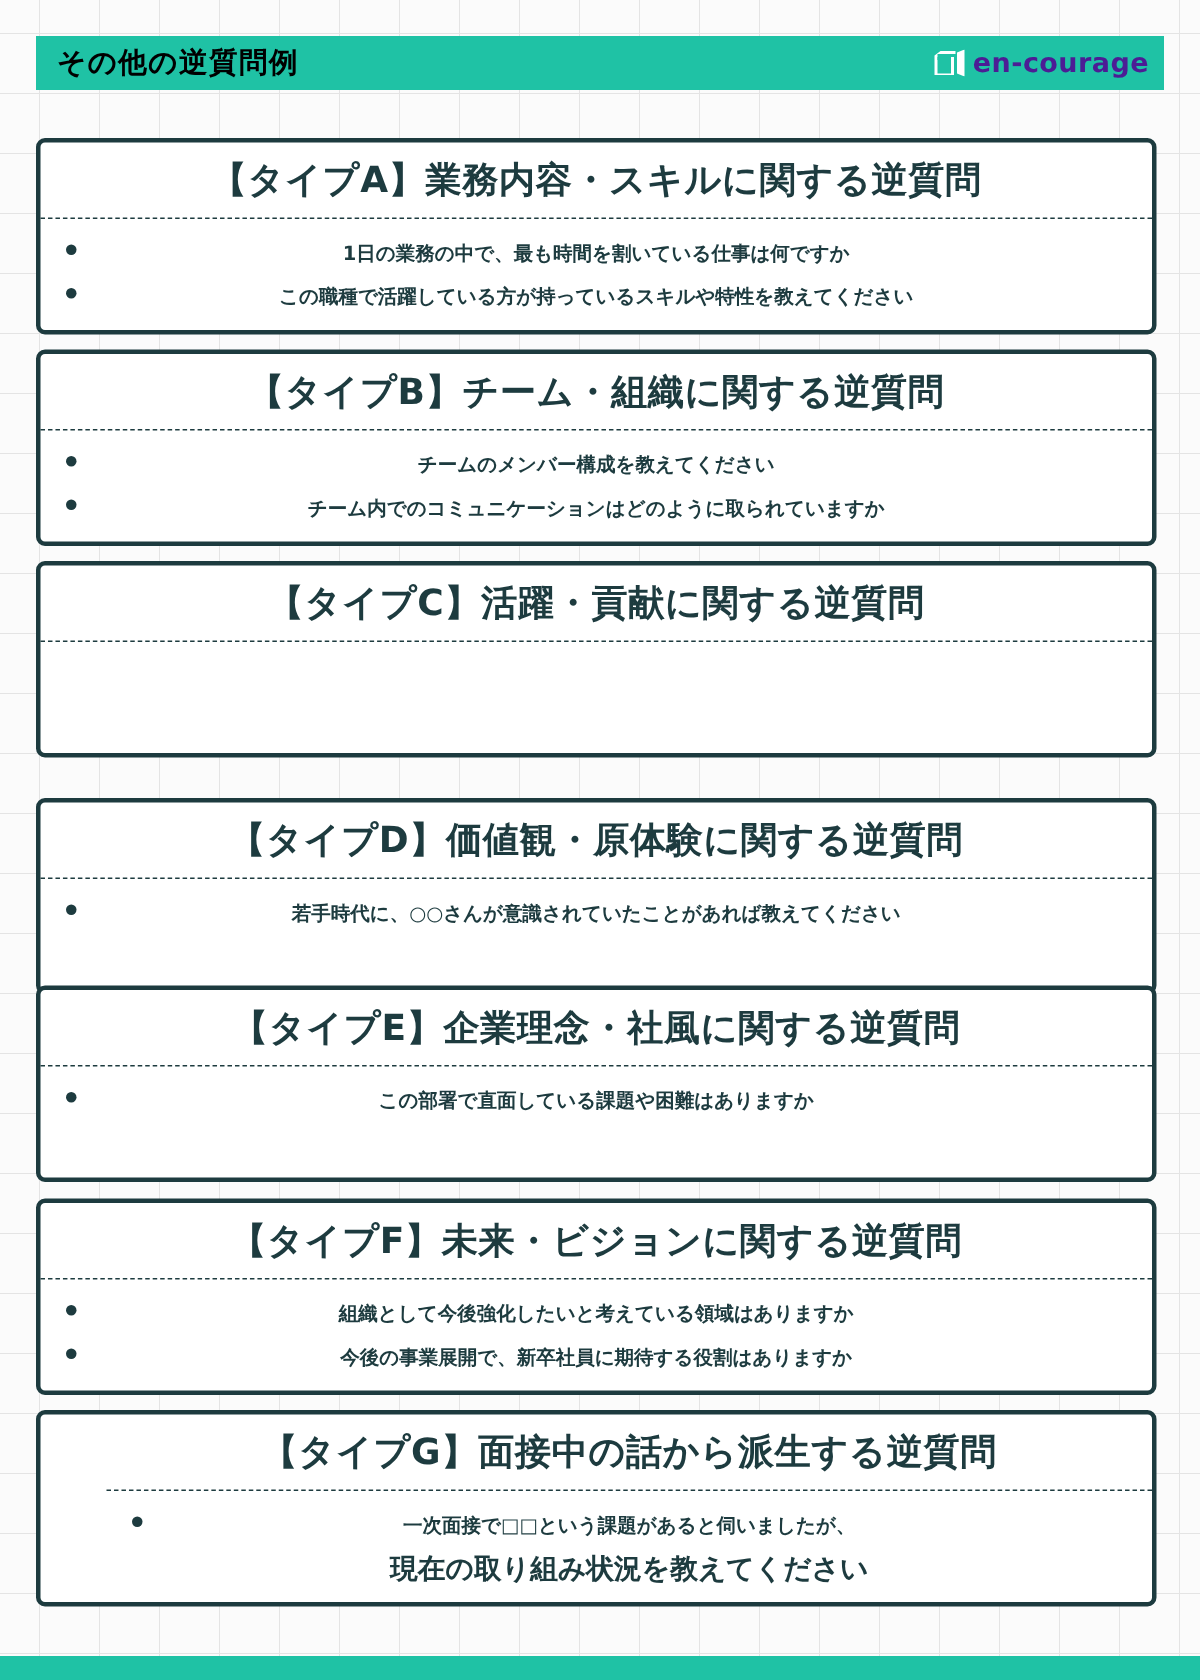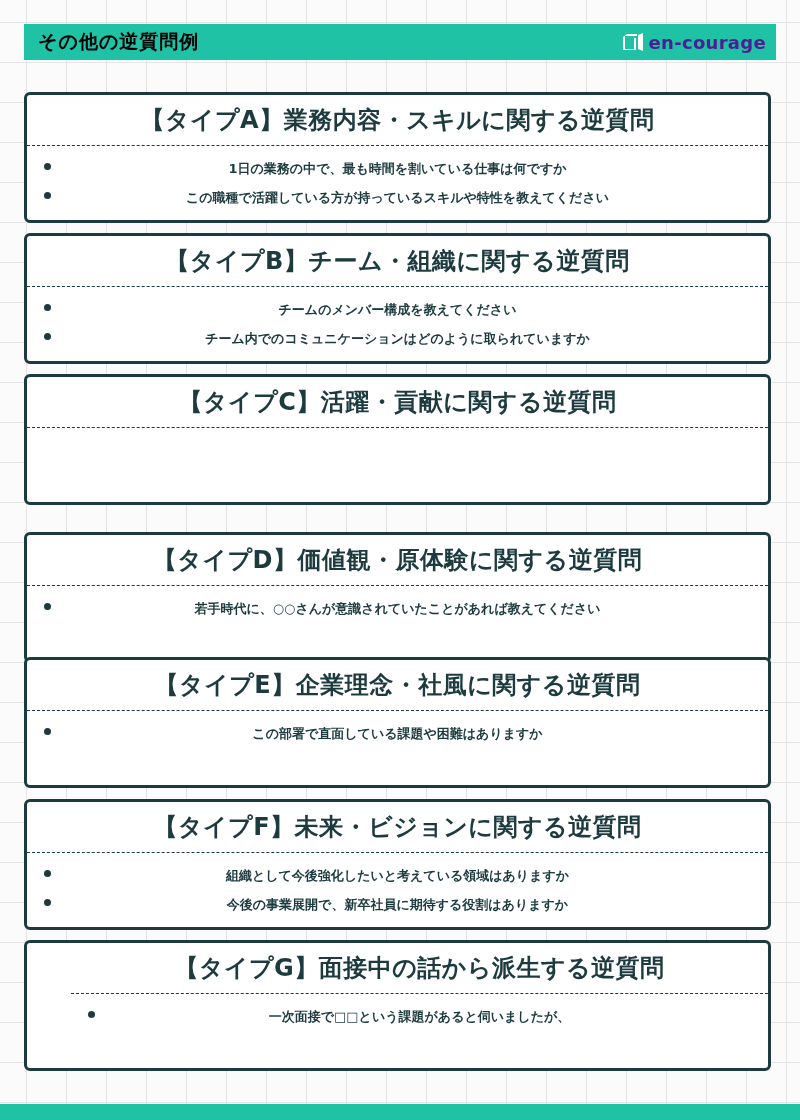--- a/index.html
+++ b/index.html
@@ -120,16 +120,17 @@
   </div>
 </div>
 
 <div class="card" style="top:940px;height:131px;padding-left:44px;">
   <div class="card-title">【タイプG】面接中の話から派生する逆質問</div>
   <div class="card-body">
     <div class="item">
       <span class="bullet"></span>
       <span class="item-text">一次面接で□□という課題があると伺いましたが、</span>
     </div>
+    <div class="item-cont">現在の取り組み状況を教えてください</div>
   </div>
 </div>
 
 <div class="footer-band"></div>
 
 </body></html>

